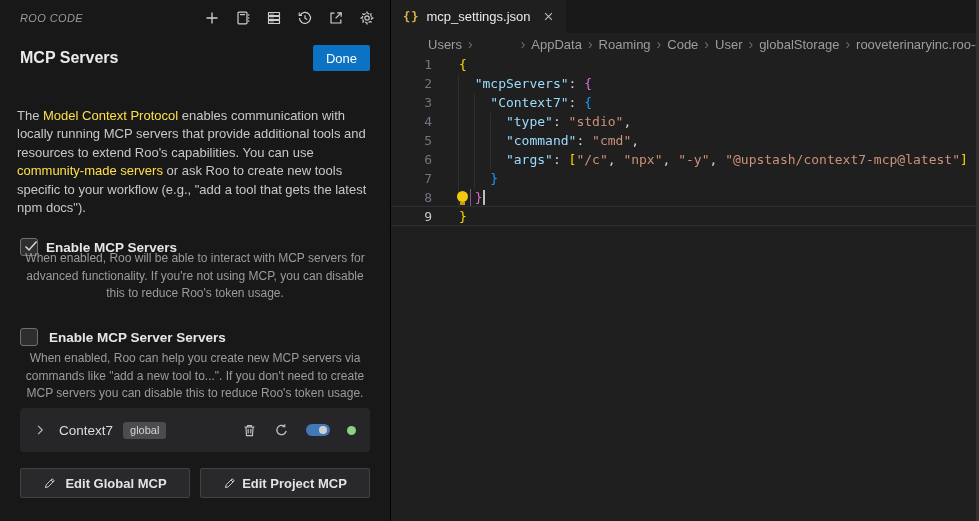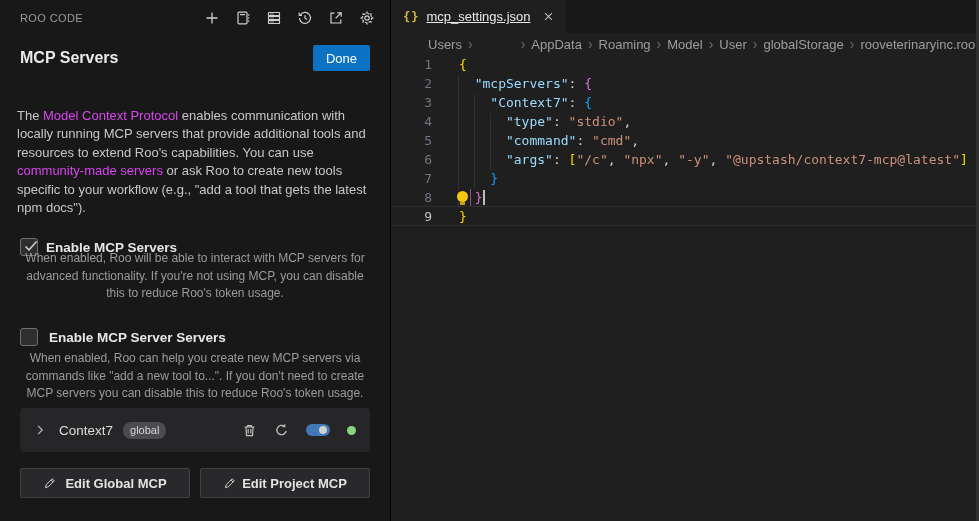--- a/index.html
+++ b/index.html
@@ -6,73 +6,73 @@
   html,body { width:979px; height:521px; overflow:hidden; background:#1f1f1f;
     font-family:"Liberation Sans","DejaVu Sans",sans-serif; }
   .stage { position:relative; width:979px; height:521px; }
 
   
   .panel { position:absolute; left:0; top:0; width:390px; height:521px; background:#181819; color:#cccccc; }
   .panel-divider { position:absolute; left:390px; top:0; width:1px; height:521px; background:#000; }
 
   .panel-header { position:absolute; left:20px; right:12px; top:8px; height:20px;
     display:flex; align-items:center; justify-content:space-between; }
-  .brand { font-size:11px; letter-spacing:.4px; color:#9a9a9a; }
+  .brand { font-size:11px; letter-spacing:.4px; color:#9a9a9a;font-style:italic; }
   .toolbar { display:flex; align-items:center; gap:9px; }
   .tbtn { width:22px; height:22px; display:flex; align-items:center; justify-content:center;
     color:#cfcfcf; border-radius:4px; cursor:pointer; }
   .tbtn svg { display:block; }
 
   .title-row { position:absolute; left:20px; right:20px; top:44px; height:28px;
     display:flex; align-items:center; justify-content:space-between; }
   .page-title { font-size:16px; font-weight:bold; color:#eaeaea; }
   .done-btn { width:57px; height:26px; background:#0b72c4; color:#ffffff; font-size:13px;
     font-weight:normal; border:none; border-radius:2px; display:flex; align-items:center;
     justify-content:center; cursor:pointer; }
 
   .intro { position:absolute; left:17px; top:107px; width:362px; font-size:13px;
     line-height:18.4px; color:#c7c7c7; }
-  .intro .link { color:#d946ef; text-decoration:none; cursor:pointer;margin-top:12px; }
+  .intro .link { color:#fde047; text-decoration:none; cursor:pointer;margin-top:12px; }
 
   .check-row { position:absolute; left:20px; height:20px; display:flex; align-items:center; gap:11px; }
   .check-row .label { font-size:13.5px; font-weight:bold; color:#e6e6e6; }
   .checkbox { width:18px; height:18px; border:1px solid #6f6f6f; border-radius:3px;
     background:#2e2e30; position:relative; cursor:pointer; flex:0 0 auto; }
   .checkbox .tick { display:none; position:absolute; left:2px; top:-1px; }
   .checkbox.checked .tick { display:block; }
 
   .desc { position:absolute; left:17px; width:356px; font-size:12px; line-height:17.6px; color:#9b9b9b;text-align:center; }
 
   .server-card { position:absolute; left:20px; top:408px; width:350px; height:44px;
     background:#262628; border-radius:4px; display:flex; align-items:center; padding:0 14px; }
   .server-card .chev { color:#b9b9b9; display:flex; }
   .server-name { margin-left:13px; font-size:13.5px; color:#dddddd; }
   .server-badge { margin-left:10px; background:#4b4b50; color:#d4d4d4; font-size:11px;
-    padding:2.5px 7px; border-radius:8px; }
+    padding:2.5px 7px; border-radius:3px; }
   .card-actions { margin-left:auto; display:flex; align-items:center; gap:17px; }
   .icon-btn { color:#c5c5c5; display:flex; cursor:pointer; }
   .toggle { width:24px; height:12px; border-radius:7px; background:#3f3f41; position:relative; cursor:pointer; }
   .toggle.on { background:#4178b8; }
   .toggle .knob { position:absolute; top:2px; left:2px; width:8px; height:8px; border-radius:50%; background:#cfcfcf; }
   .toggle.on .knob { left:auto; right:3px; }
   .status-dot { width:9px; height:9px; border-radius:50%; background:#89d185; }
 
   .btn-secondary { position:absolute; top:468px; width:170px; height:30px; background:#29292b;
     border:1px solid #404045; border-radius:2px; color:#e3e3e3; font-size:13px; font-weight:bold;
     display:flex; align-items:center; justify-content:center; gap:9px; cursor:pointer; }
   .btn-global { left:20px; } .btn-project { left:200px;gap:6px; }
 
   
   .editor { position:absolute; left:391px; top:0; width:588px; height:521px; background:#1f1f1f; }
   .tabstrip { position:absolute; left:0; top:0; width:588px; height:33px; background:#181818; }
   .tab { position:absolute; left:0; top:0; height:33px; padding:0 12px; background:#1f1f1f;
     display:flex; align-items:center; gap:7px; cursor:pointer; }
   .json-icon { font-family:"DejaVu Sans Mono",monospace; font-size:12px; font-weight:bold;
     color:#d8b64a; letter-spacing:1px; }
-  .tab-name { font-size:13px; color:#e9e9e9;text-decoration:underline; }
+  .tab-name { font-size:13px; color:#e9e9e9; }
   .tab-close { color:#c0c0c0; font-size:13px; margin-left:5px; display:flex; cursor:pointer; }
 
   .breadcrumb { position:absolute; left:37px; top:33px; height:22px; display:flex;
     align-items:center; white-space:nowrap; overflow:hidden; width:551px; font-size:13px; color:#9d9d9d; }
   .bc-item { cursor:pointer; }
   .bc-empty { display:inline-block; min-width:36px; }
   .bc-sep { color:#6e6e6e; margin:0 6px; font-size:14px; }
 
   .code-area { position:absolute; left:0; top:55px; width:588px; height:466px;
     font-family:"DejaVu Sans Mono",monospace; font-size:13px; }
@@ -240,21 +240,21 @@
 
     <nav class="breadcrumb">
         <span class="bc-item">Users</span>
         <span class="bc-sep">›</span>
         <span class="bc-item bc-empty"></span>
         <span class="bc-sep">›</span>
         <span class="bc-item">AppData</span>
         <span class="bc-sep">›</span>
         <span class="bc-item">Roaming</span>
         <span class="bc-sep">›</span>
-        <span class="bc-item">Model</span>
+        <span class="bc-item">Code</span>
         <span class="bc-sep">›</span>
         <span class="bc-item">User</span>
         <span class="bc-sep">›</span>
         <span class="bc-item">globalStorage</span>
         <span class="bc-sep">›</span>
         <span class="bc-item">rooveterinaryinc.roo-cli</span>
       </nav>
 
     <div class="code-area">
       <div class="guide" style="left:67px; top:20px; height:133px;"></div>

